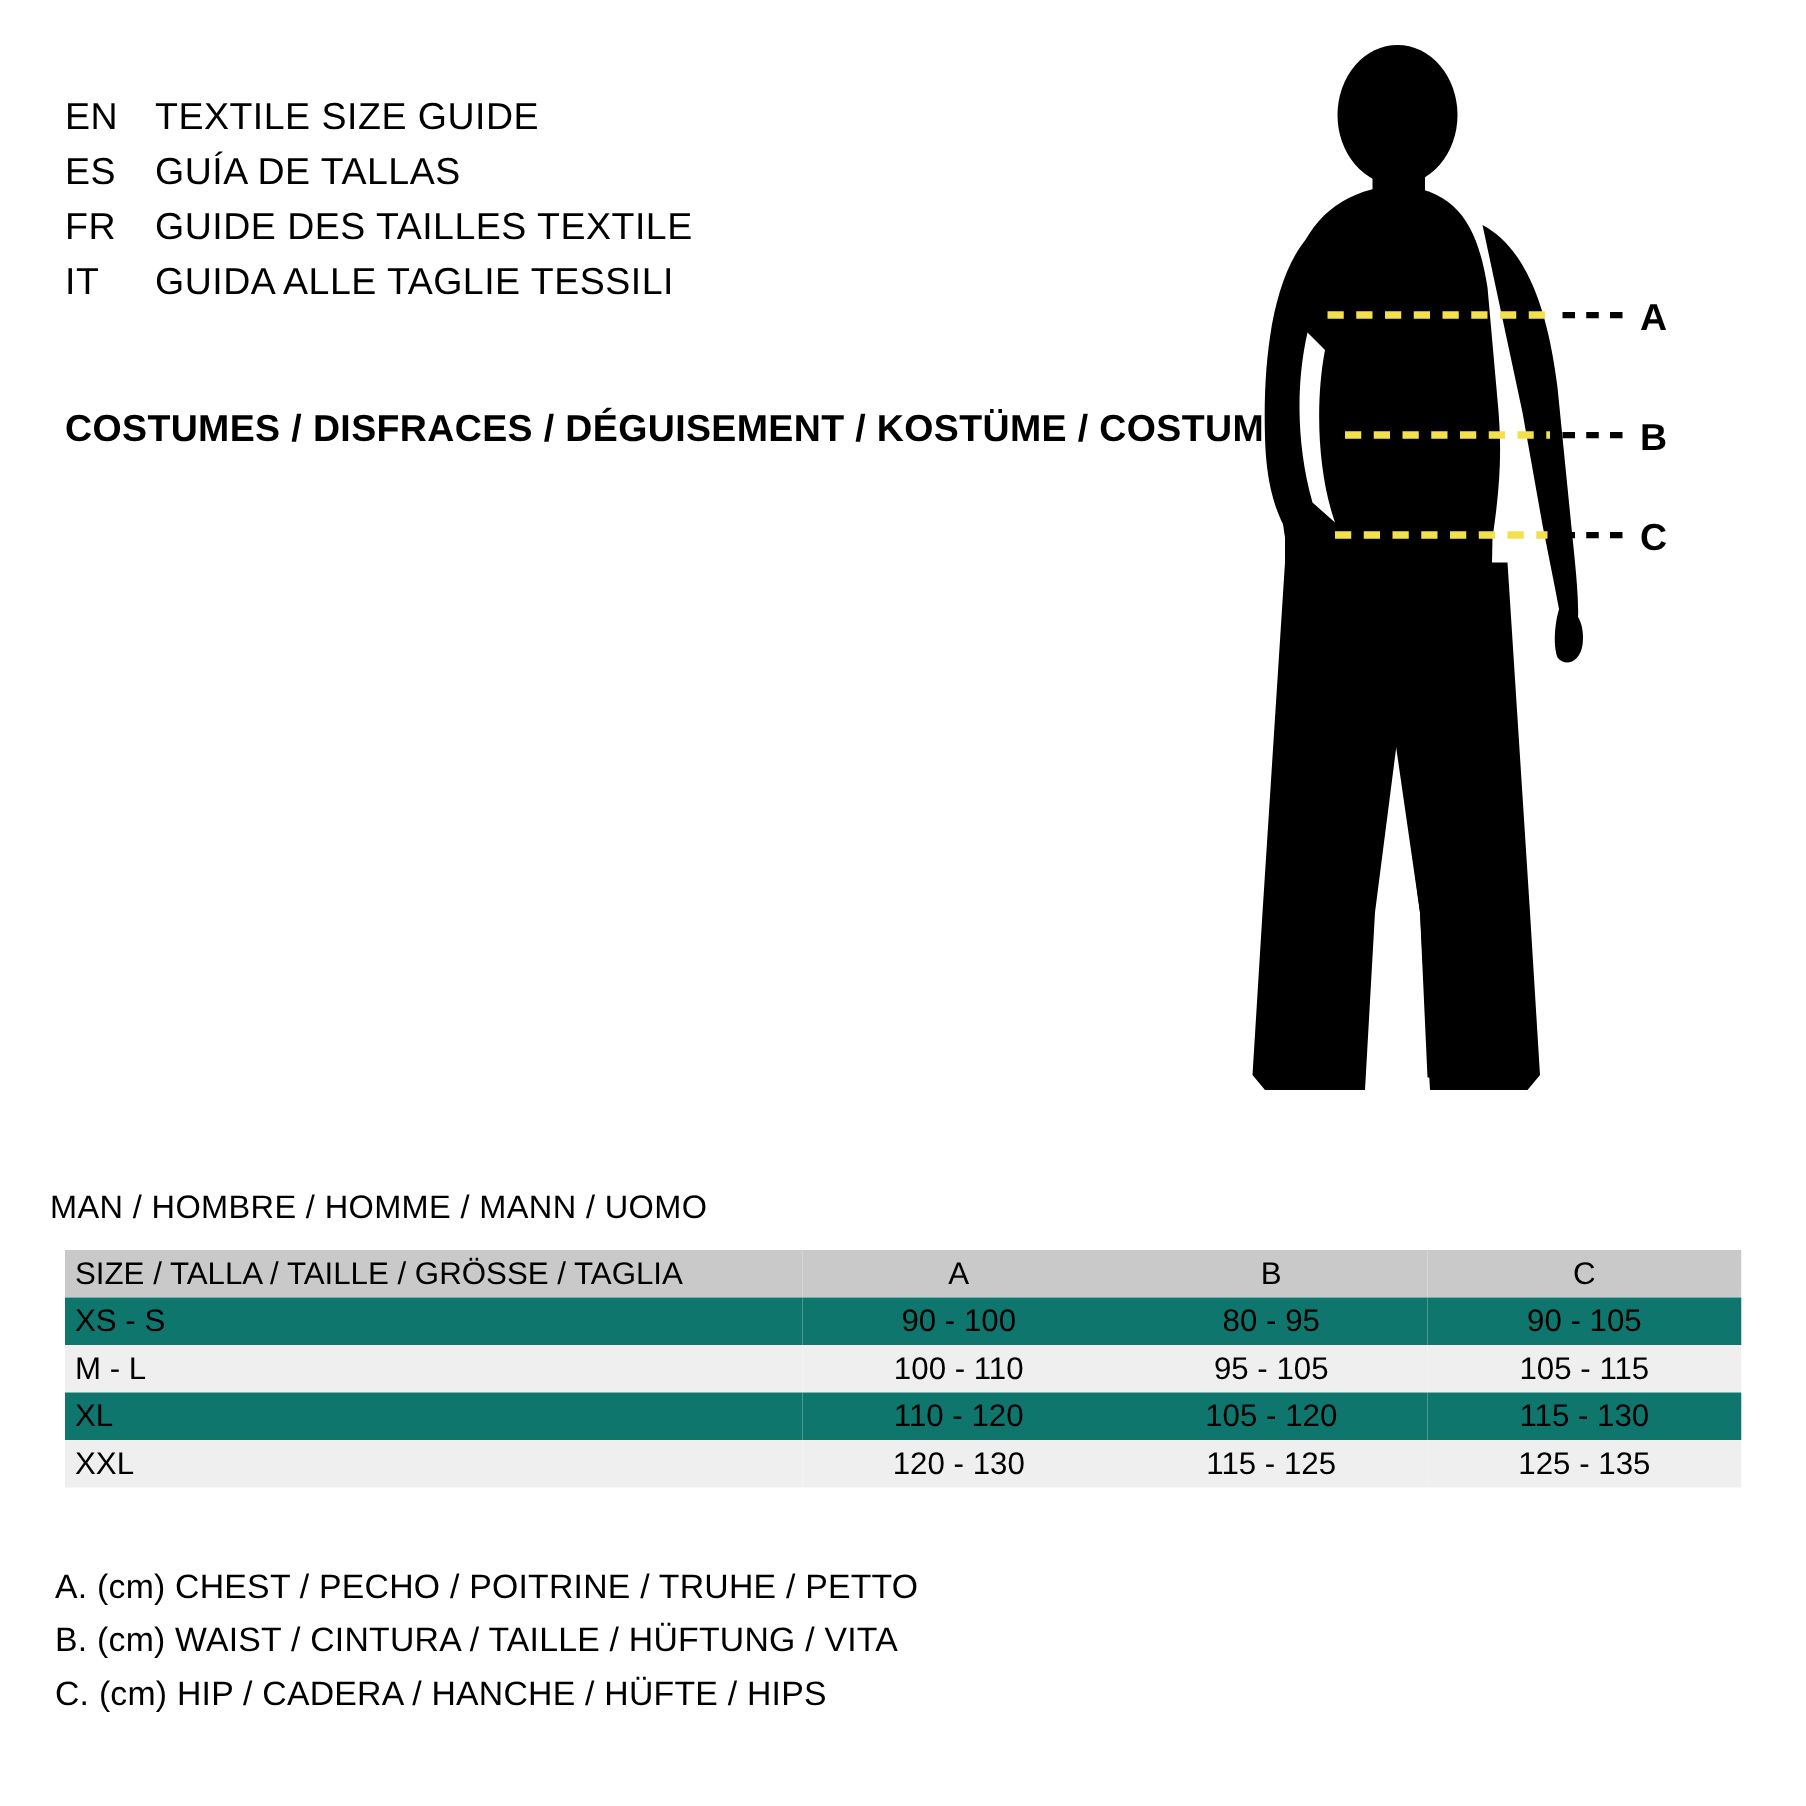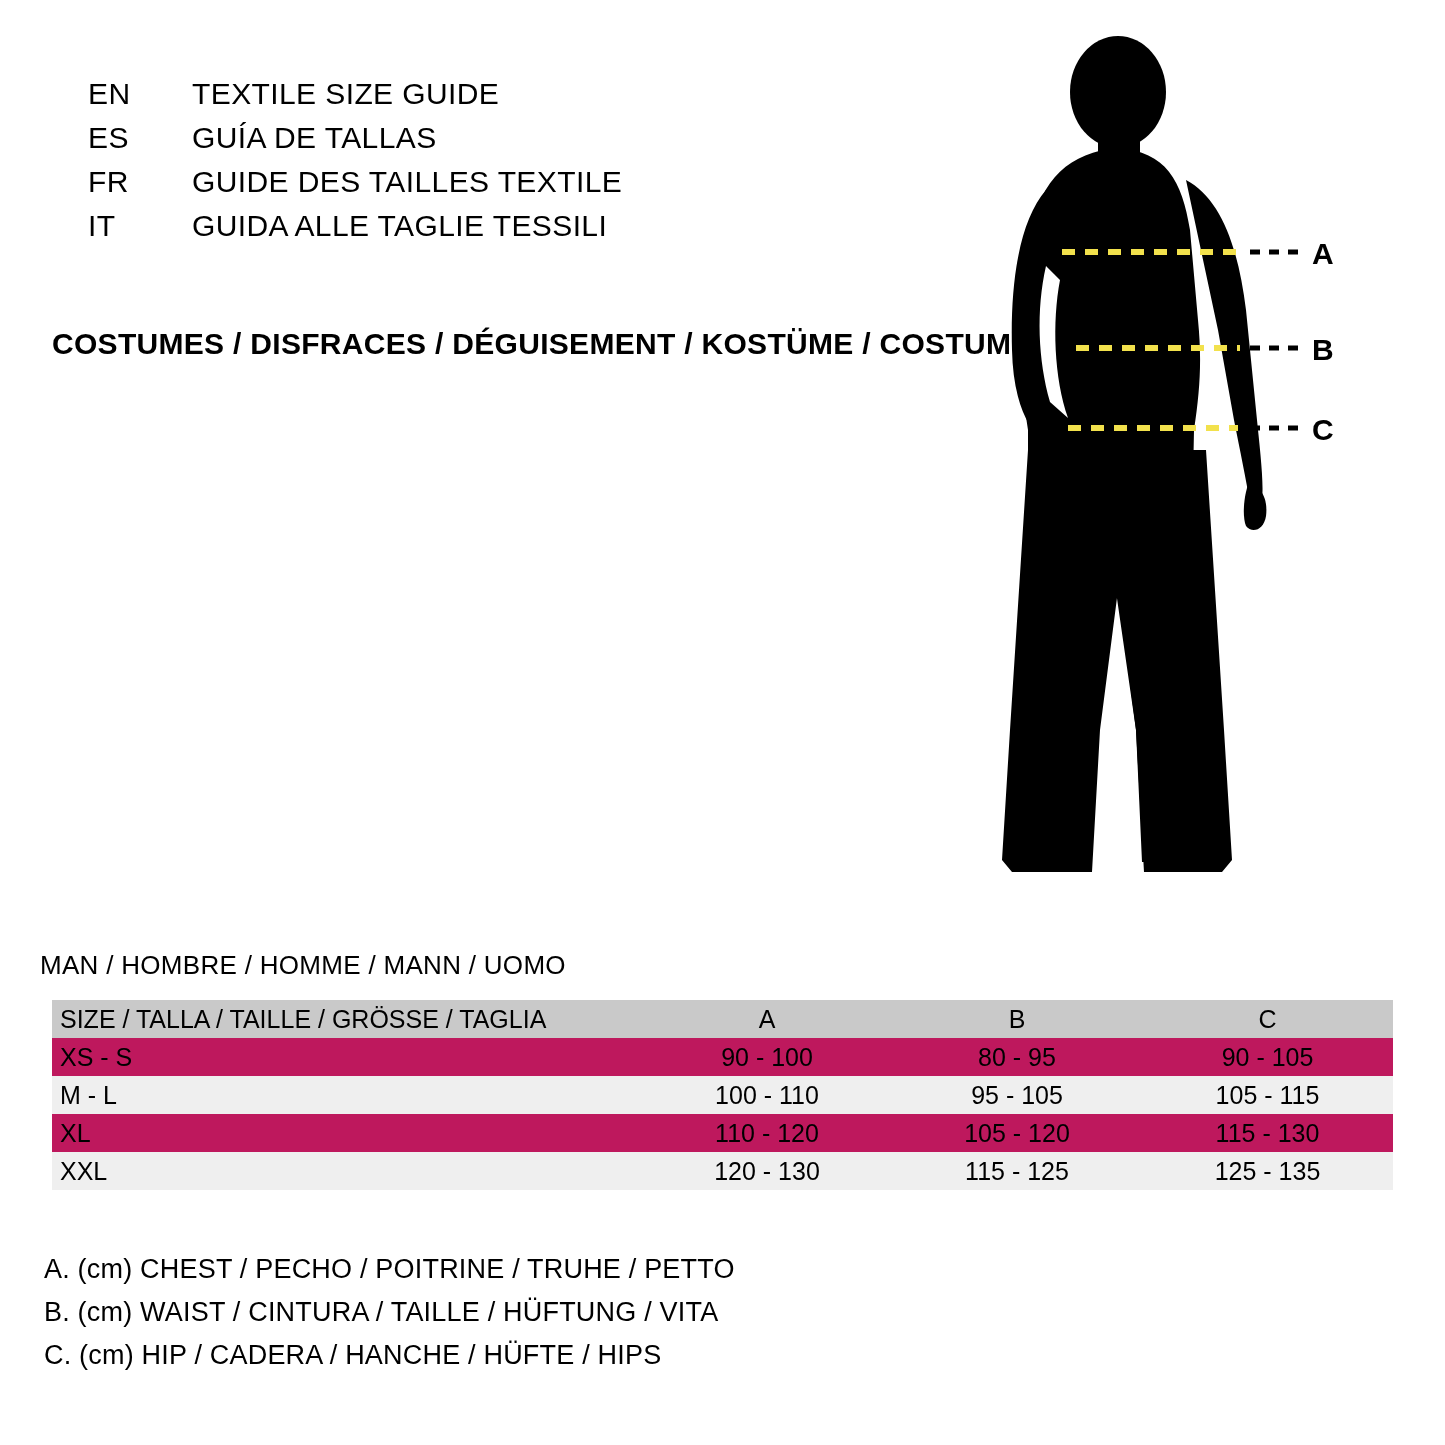--- a/index.html
+++ b/index.html
@@ -26,25 +26,23 @@
     display: flex;
     align-items: baseline;
     font-size: 30px;
     letter-spacing: 0.4px;
     line-height: 44px;
     white-space: nowrap;
   }
   .lang-code {
     width: 72px;
     flex: 0 0 72px;
-    margin-left: 36px;
   }
   .lang-text {
     flex: 1 1 auto;
-    margin-left: 32px;
   }
 
   .subtitle {
     position: absolute;
     left: 52px;
     top: 327px;
     font-size: 30px;
     font-weight: bold;
     letter-spacing: 0.3px;
     white-space: nowrap;
@@ -88,21 +86,21 @@
   }
   table.size-table th.hdr-label,
   table.size-table td.row-label {
     text-align: left;
     padding-left: 8px;
   }
   thead tr {
     background: #c9c9c9;
   }
   tbody tr.odd {
-    background: #be185d;
+    background: #0f766e;
   }
   tbody tr.even {
     background: #efefef;
     border-radius: 12px;
   }
   col.c-label { width: 590px; }
   col.c-a { width: 250px; }
   col.c-b { width: 250px; }
   col.c-c { width: 251px; }
 

